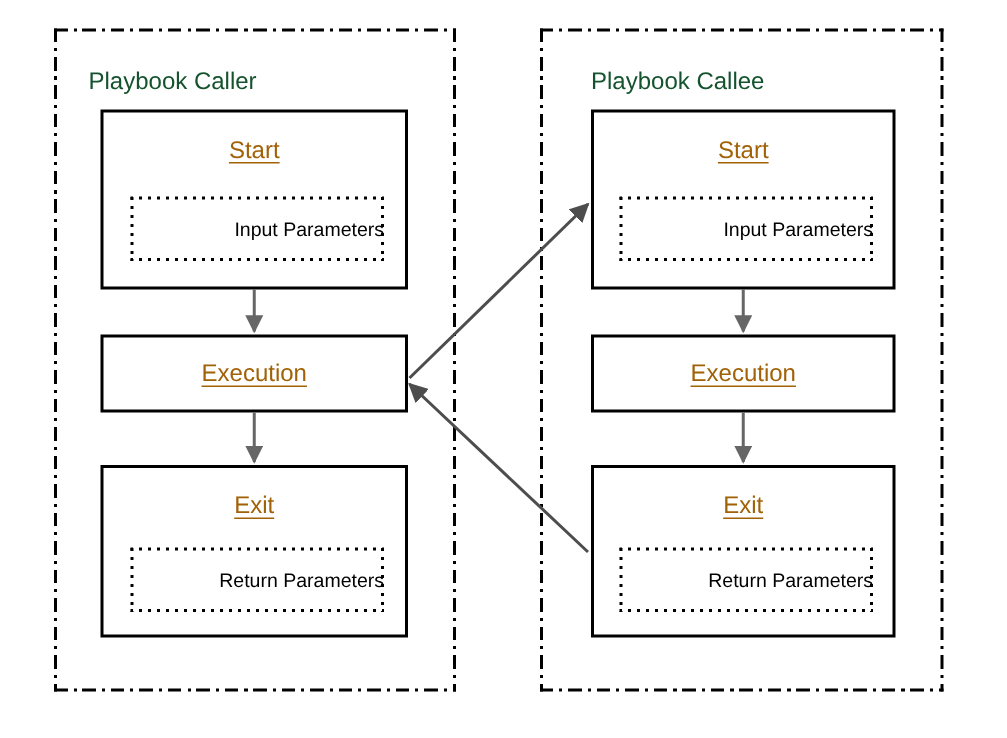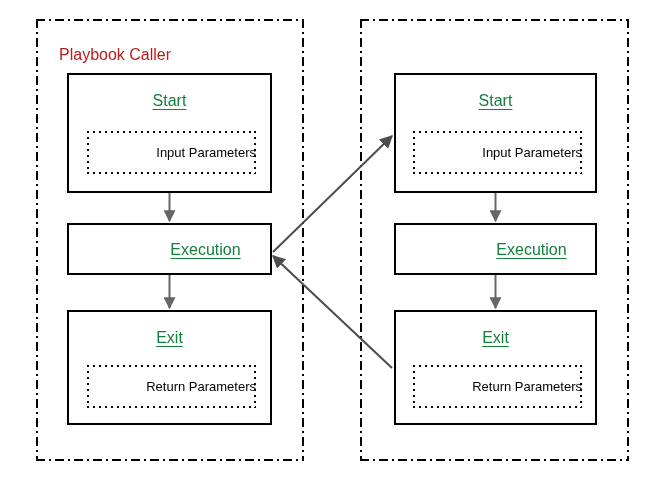--- a/index.html
+++ b/index.html
@@ -52,45 +52,45 @@
       repeating-linear-gradient(to bottom, #000 0 9px, transparent 9px 13px, #000 13px 15px, transparent 15px 19px),
       repeating-linear-gradient(to bottom, #000 0 9px, transparent 9px 13px, #000 13px 15px, transparent 15px 19px);
     background-size: 100% 2px, 100% 2px, 2px 100%, 2px 100%;
     background-position: left top, left bottom, left top, right top;
     background-repeat: no-repeat;
   }
 
   .lane-title {
     position: absolute;
     font-size: 16px;
-    color: #b91c1c;
+    color: #14532d;
     white-space: nowrap;
   }
   .lane-caller .lane-title { left: 21px; top: 25px; }
   .lane-callee .lane-title { left: 32px; top: 25px; }
 
   
   .node {
     position: absolute;
     border: 2px solid #000000;
     background: #ffffff;
     box-sizing: border-box;
   }
   .node-title {
     position: absolute;
     left: 0;
     width: 100%;
     text-align: center;
     font-size: 16px;
-    color: #15803d;
+    color: #a16207;
     text-decoration: underline;
     text-underline-offset: 3px;
   }
   .node-tall .node-title { top: 17px; }
-  .node-short .node-title { top: 16px; margin-left: 36px; }
+  .node-short .node-title { top: 16px; }
 
   
   .param-box {
     position: absolute;
     box-sizing: border-box;
     background: transparent;
     background-image:
       repeating-linear-gradient(to right,  #000 0 2px, transparent 2px 6px),
       repeating-linear-gradient(to right,  #000 0 2px, transparent 2px 6px),
       repeating-linear-gradient(to bottom, #000 0 2px, transparent 2px 6px),
@@ -154,20 +154,21 @@
 
   <div class="node node-tall node-caller-exit">
     <div class="node-title">Exit</div>
     <div class="param-box pb-caller-exit">
       <span class="param-label">Return Parameters</span>
     </div>
   </div>
 
   <div class="lane lane-callee" style="border:none;">
     <div class="lane-dashdot"></div>
+    <div class="lane-title">Playbook Callee</div>
   </div>
 
   <div class="node node-tall node-callee-start">
     <div class="node-title">Start</div>
     <div class="param-box pb-callee-start">
       <span class="param-label">Input Parameters</span>
     </div>
   </div>
 
   <div class="node node-short node-callee-exec">

